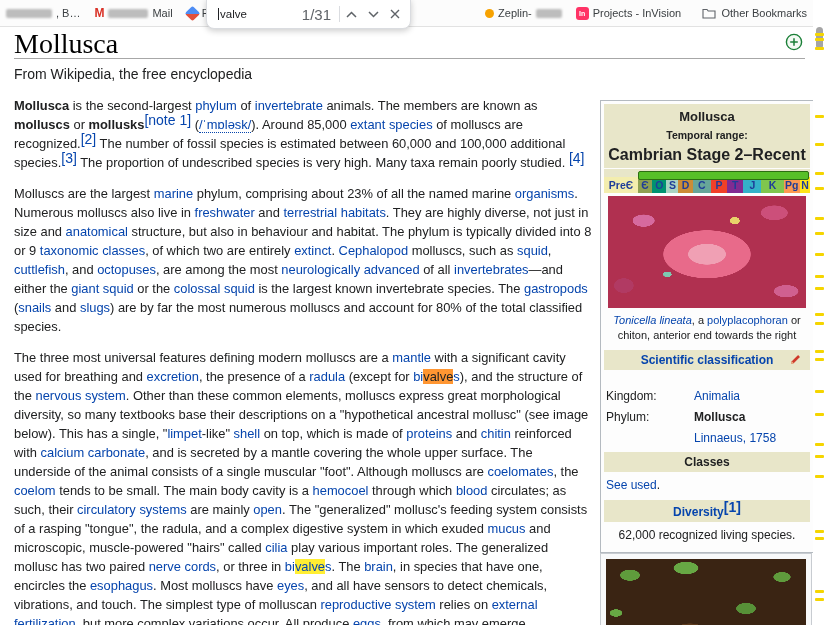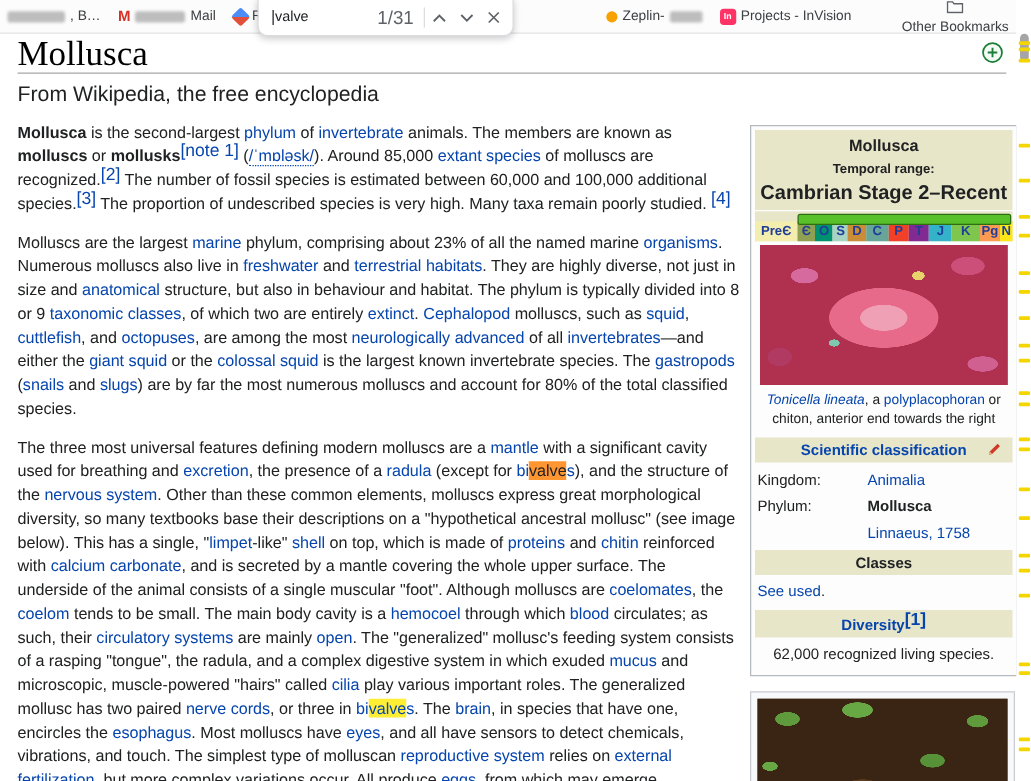--- a/index.html
+++ b/index.html
@@ -33,21 +33,21 @@
   .fquery{font-size:11.5px;color:#202124;margin-left:1px;}
   .fcount{font-size:15px;color:#5f6368;margin-left:auto;margin-right:8px;}
   .fdiv{width:1px;height:16px;background:#dadce0;}
   .fbtn{width:22px;height:22px;display:flex;align-items:center;justify-content:center;cursor:pointer;}
   .fbtn svg{display:block}
 
   
   .title{position:absolute;left:14px;top:28px;font-family:"Liberation Serif",serif;
          font-weight:400;font-size:28px;color:#000;}
   .titlerule{position:absolute;left:14px;top:58px;width:791px;border-bottom:1px solid #a7a7a7;}
-  .tagline{position:absolute;left:14px;top:66px;font-size:17px;color:#202122;}
+  .tagline{position:absolute;left:14px;top:66px;font-size:14px;color:#202122;}
   .addbtn{position:absolute;left:785px;top:33px;cursor:pointer;}
 
   .bodycol{position:absolute;left:14px;top:96px;width:578px;font-size:12.9px;
            line-height:19px;color:#202122;}
   .bodycol p{margin:0 0 12px 0;}
   .l{color:#0645ad;cursor:pointer;}
   .b{font-weight:bold;}
   .i{font-style:italic;}
   .s{font-size:14px;position:relative;top:-4px;}
   .d{border-bottom:1px dotted #0645ad;}
@@ -77,21 +77,21 @@
       radial-gradient(7px 5px at 64% 22%,#e8d26a 70%,transparent 72%),
       radial-gradient(6px 4px at 30% 70%,#7ec8b0 70%,transparent 72%),
       radial-gradient(62px 34px at 50% 52%,#f0a0b4 0 30%,#e86a8a 31% 70%,#b03050 71% 100%),
       radial-gradient(80px 46px at 50% 52%,#c03858 0 78%,transparent 80%),
       linear-gradient(135deg,#24424a,#0d1a20);}
   .ib-caption{text-align:center;font-size:11px;line-height:15px;padding:5px 2px 6px;}
   .ib-sec{background:#e8e6c9;text-align:center;font-weight:bold;font-size:12px;
           padding:3px 0;margin-top:1px;position:relative;}
   .ib-sec .secblue{color:#0645ad;}
   .pencil{position:absolute;right:8px;top:3px;}
-  .ib-table{padding:4px 2px 2px;font-size:12px;}
+  .ib-table{padding:16px 2px 2px;font-size:12px;}
   .ib-row{display:flex;line-height:21px;}
   .ib-lab{width:88px;flex:none;}
   .ib-val{color:#0645ad;}
   .ib-val .b{color:#202122;}
   .seetext{padding:6px 2px 7px;font-size:12px;}
   .divtext{text-align:center;padding:6px 0 7px;font-size:12px;}
 
   .thumb2{position:absolute;left:600px;top:553px;width:200px;height:90px;
           border:1px solid #c8ccd1;background:#f8f9fa;padding:5px;}
   .photo-snail{width:100%;height:100%;
@@ -130,21 +130,21 @@
   <div class="bm" style="margin-left:218px;">
     <span class="zep"></span>
     <span>Zeplin-</span>
     <span class="redact w26"></span>
   </div>
   <div class="bm">
     <span class="inv">In</span>
     <span>Projects - InVision</span>
   </div>
   <div class="spacer"></div>
-  <div class="other bm" style="margin-left:0;flex-direction:column;">
+  <div class="other bm" style="margin-left:0;">
     <svg width="14" height="12" viewBox="0 0 14 12">
       <path d="M1 2.5 h4 l1.2 1.5 H13 v7 H1 z" fill="none" stroke="#5f6368" stroke-width="1.1"></path>
     </svg>
     <span>Other Bookmarks</span>
   </div>
 </div>
 <div class="orangedot"></div>
 
 <div class="findbar">
   <span class="caret"></span>

